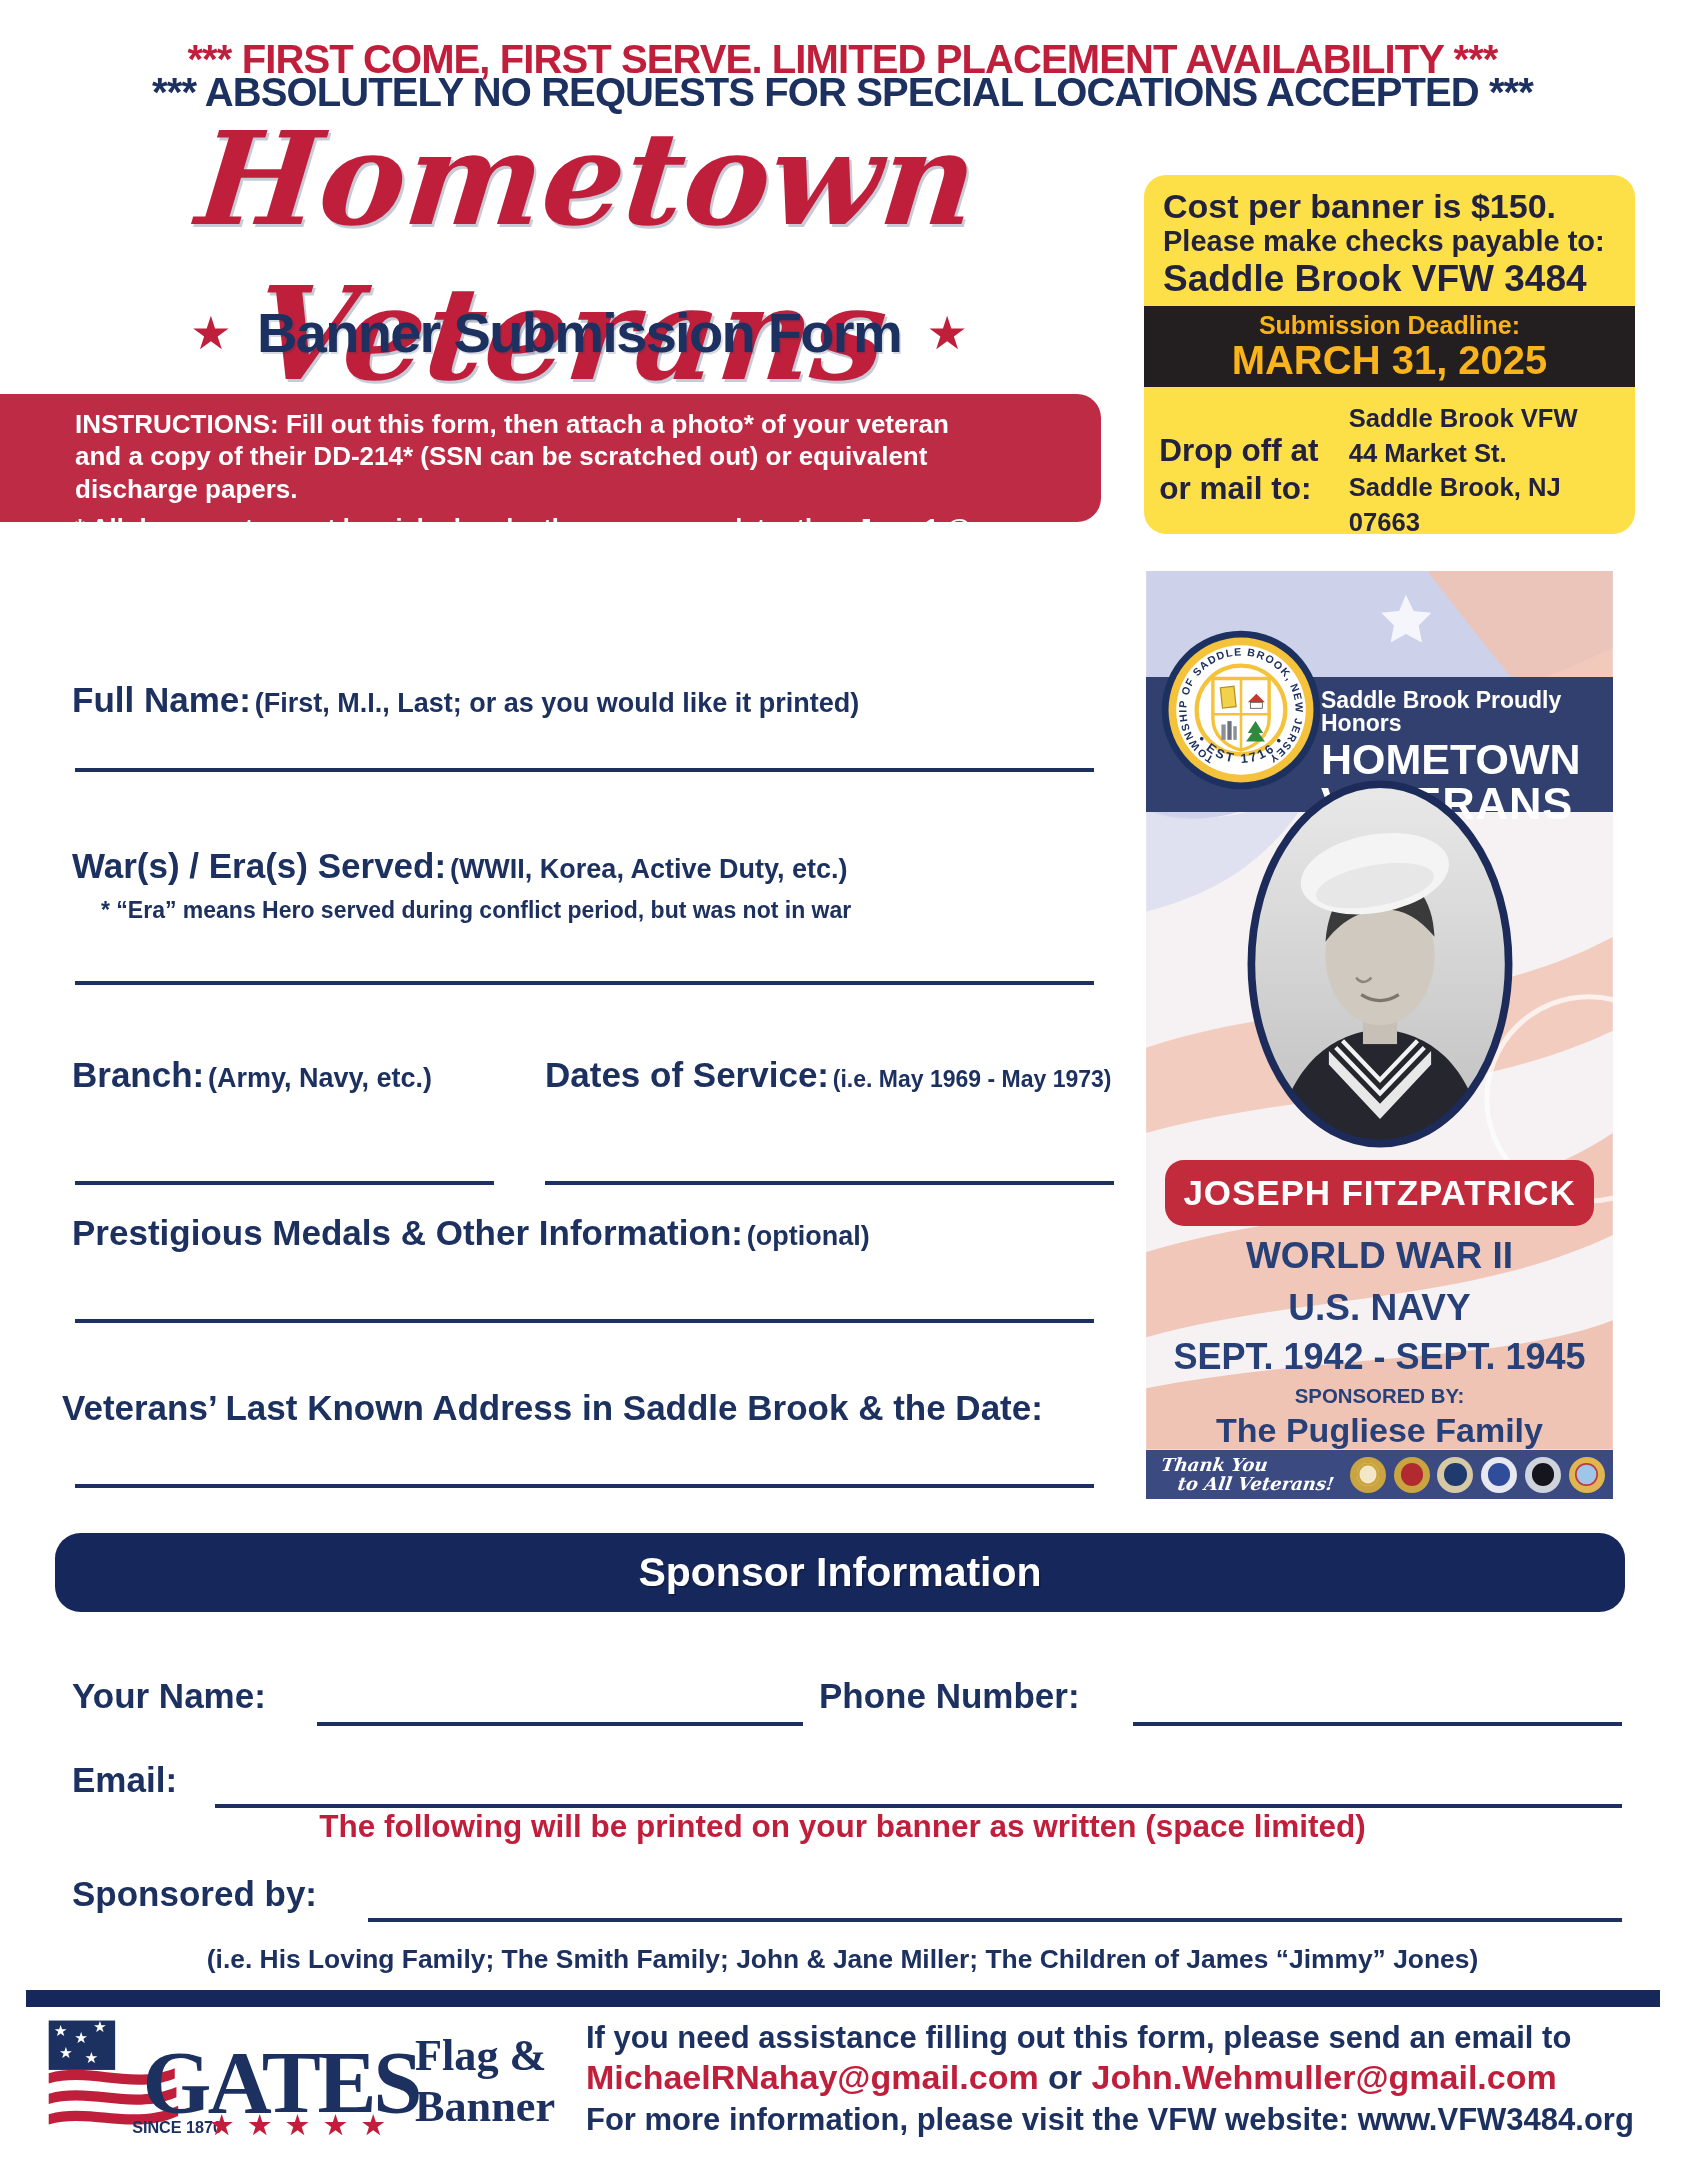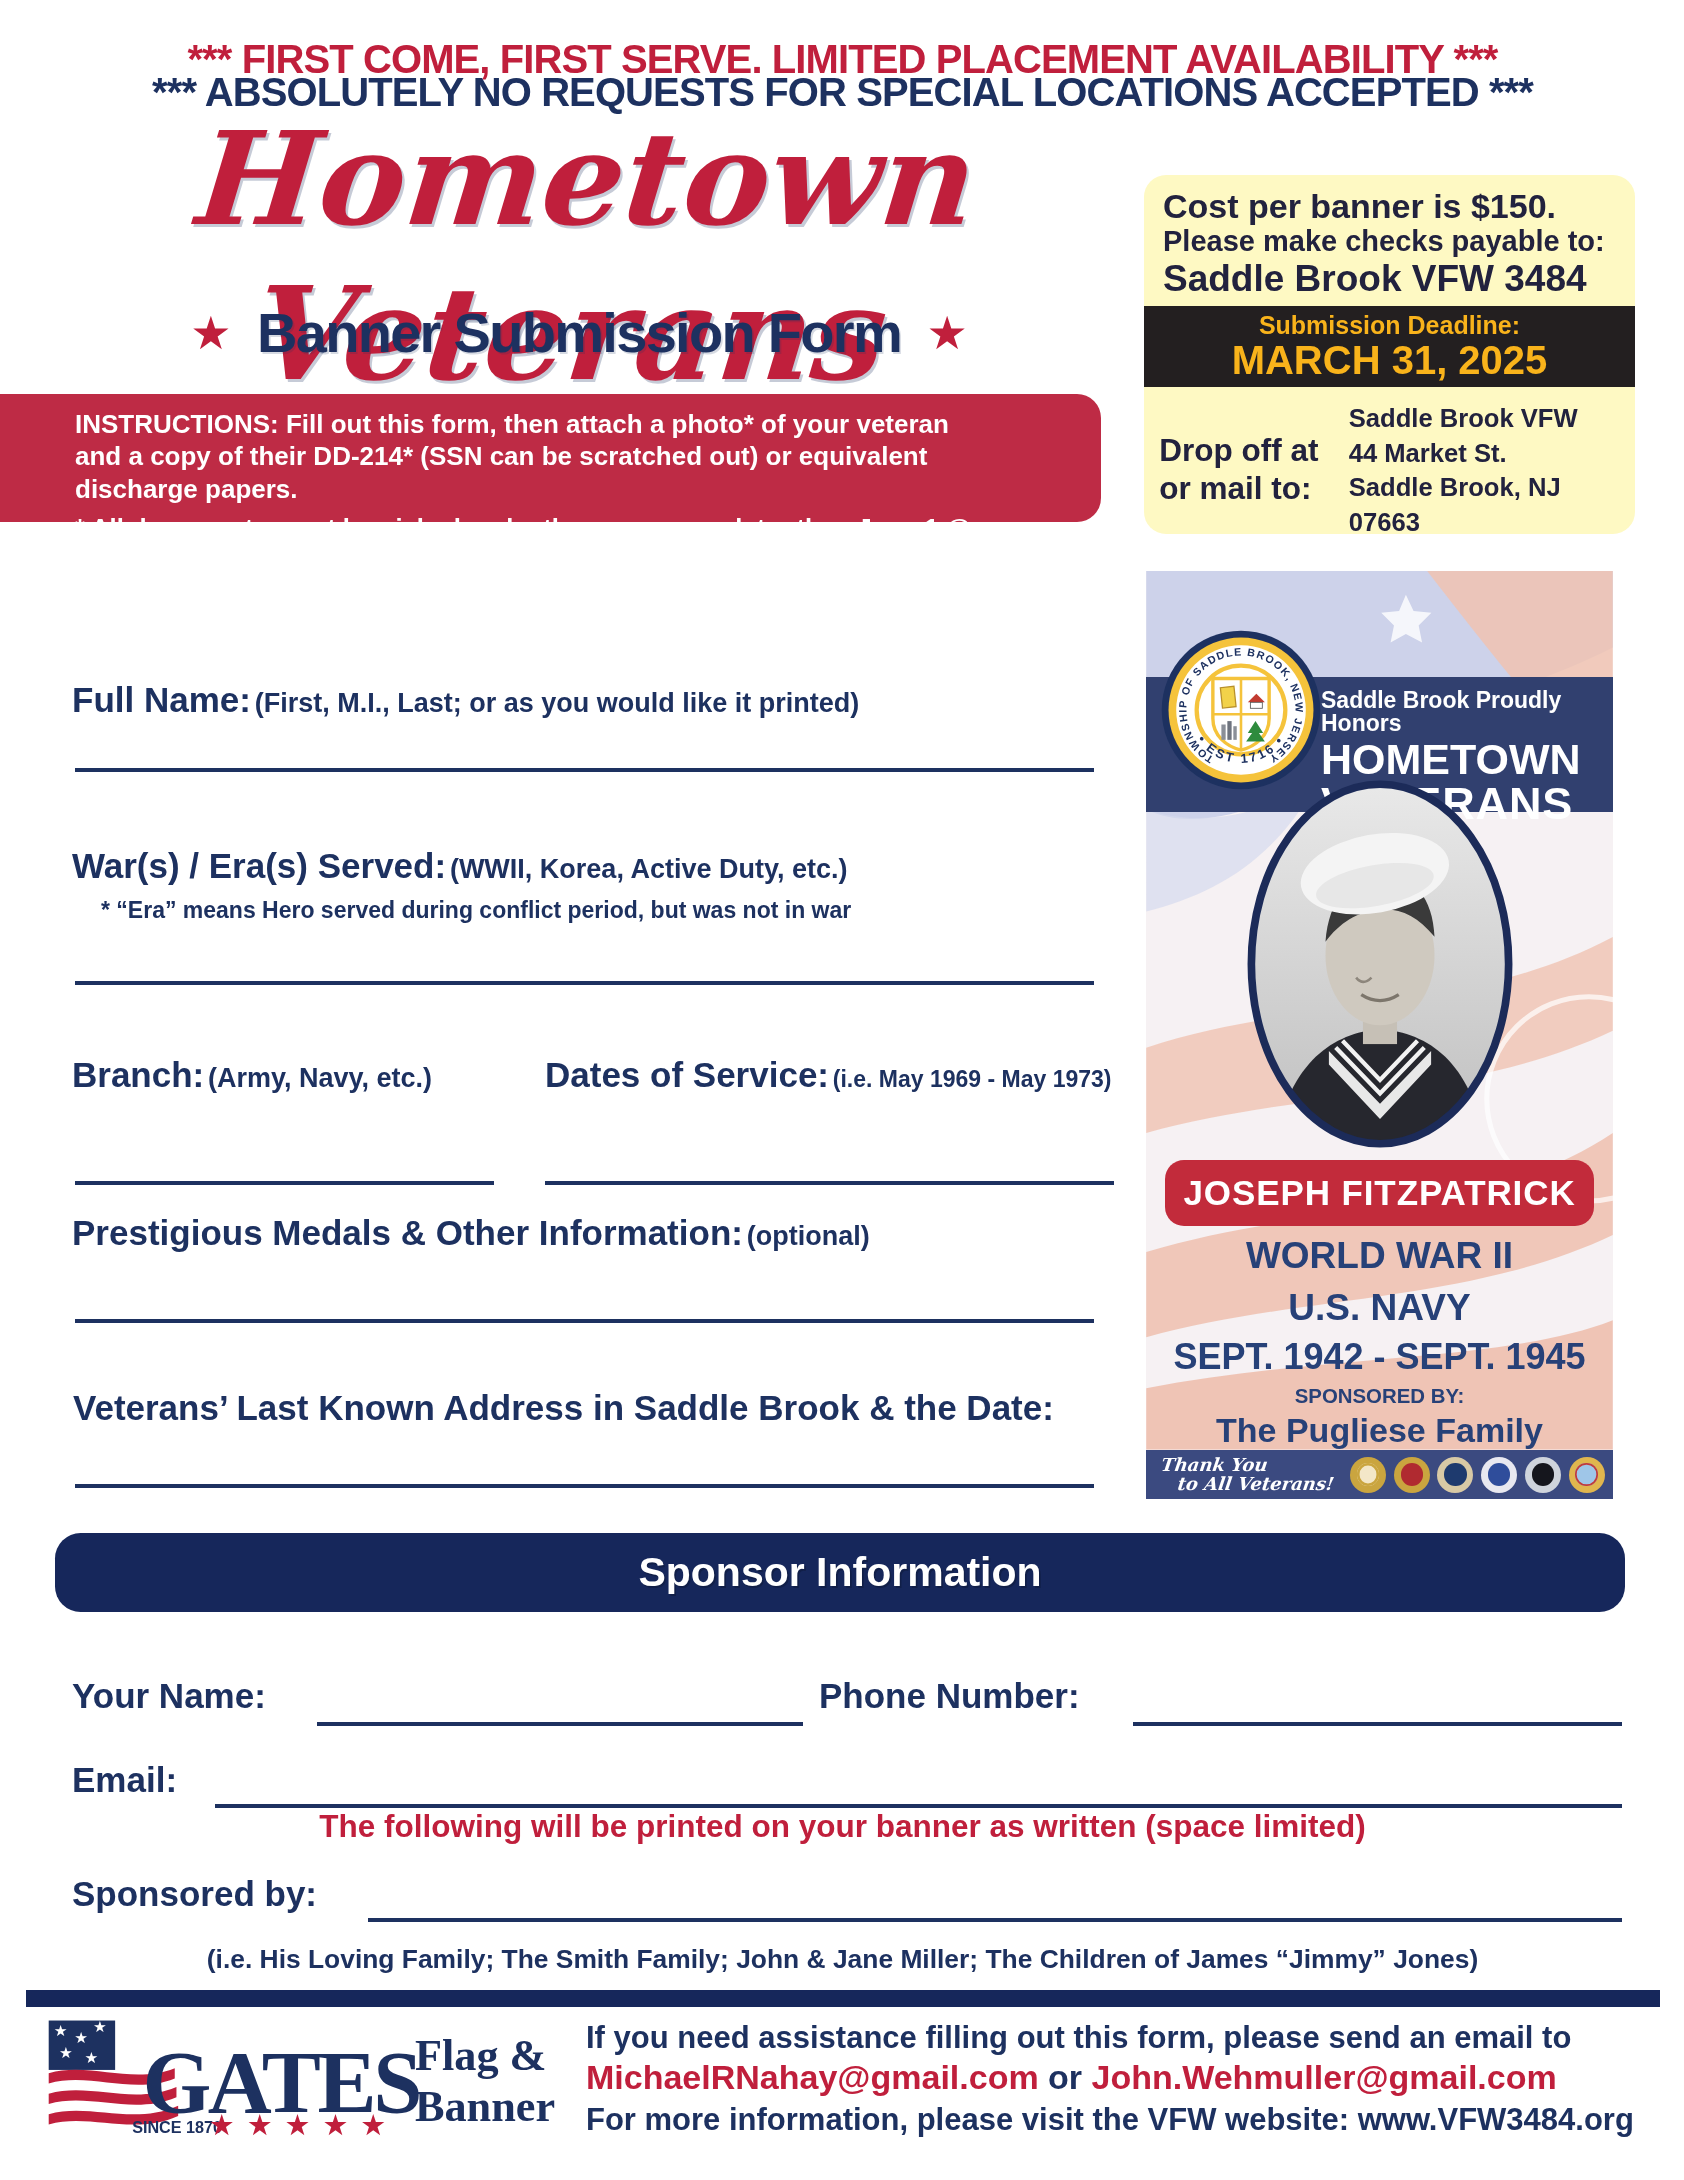--- a/index.html
+++ b/index.html
@@ -12,21 +12,21 @@
   .script-title{top:102px;left:51px;width:1056px;font-family:"DejaVu Serif",serif;font-style:italic;
         font-weight:bold;font-size:129px;color:#c01f3c;transform:skewX(-6deg);
         text-shadow:2.6px 2.6px 0 rgba(29,49,96,.25);line-height:1.2;}
   .sub-title{top:300px;left:51px;width:1056px;display:flex;justify-content:center;align-items:center;gap:25.6px;}
   .sub-title .txt{font-size:56px;font-weight:bold;color:#1d3160;letter-spacing:-1.7px;text-shadow:1.7px 1.7px 0 rgba(29,49,96,.18);}
   .sub-title .star{font-size:46px;color:#c01f3c;}
   .instructions{top:394px;left:0;width:1101px;height:128px;background:#be2b45;border-radius:0 24px 24px 0;
         color:#ffffff;padding:13.6px 128px 0 75px;box-sizing:border-box;}
   .instructions .l1{font-size:26px;font-weight:bold;line-height:1.25;}
   .instructions .l2{font-size:25.6px;font-weight:bold;margin-top:8.5px;}
-  .costbox{top:175px;left:1144px;width:491px;height:359px;background:#fef9c3;border-radius:22px;
+  .costbox{top:175px;left:1144px;width:491px;height:359px;background:#fde047;border-radius:22px;
         display:flex;flex-direction:column;overflow:hidden;color:#22223e;}
   .costbox .top{padding:12px 19px 6.8px 19px;line-height:1.12;}
   .costbox .c1{font-size:34px;font-weight:bold;}
   .costbox .c2{font-size:29px;font-weight:bold;}
   .costbox .c3{font-size:37px;font-weight:bold;}
   .costbox .band{background:#231f20;text-align:center;padding:5.1px 0 6.8px 0;}
   .costbox .band .d1{font-size:25px;font-weight:bold;color:#f9b31b;}
   .costbox .band .d2{font-size:40px;font-weight:bold;color:#f9b31b;line-height:1.02;}
   .costbox .bottom{display:flex;padding:13.6px 12px 0 15.3px;gap:13.6px;align-items:center;}
   .costbox .drop{font-size:31.5px;font-weight:bold;width:186px;line-height:1.2;}
@@ -148,21 +148,21 @@
   </div>
   <div class="abs fline" style="top:1181px;left:75px;width:419px;"></div>
   <div class="abs fline" style="top:1181px;left:545px;width:569px;"></div>
 
   <div class="abs lblrow" style="top:1213px;left:72px;">
     <span class="lbl">Prestigious Medals &amp; Other Information:</span>
     <span class="note">(optional)</span>
   </div>
   <div class="abs fline" style="top:1319px;left:75px;width:1019px;"></div>
 
-  <div class="abs lbl" style="top:1388px;left:73px;">Veterans’ Last Known Address in Saddle Brook &amp; the Date:</div>
+  <div class="abs lbl" style="top:1388px;left:62px;">Veterans’ Last Known Address in Saddle Brook &amp; the Date:</div>
   <div class="abs fline" style="top:1484px;left:75px;width:1019px;"></div>
 
   <div class="abs banner">
     <svg width="467" height="928" viewBox="0 0 548 1090" style="position:absolute;top:0;left:0;">
       <rect width="548" height="1090" fill="#f6f1f3"></rect>
       <path d="M0,0 H548 V90 C430,150 300,170 180,250 C110,295 40,300 0,280 Z" fill="#cdd2ea"></path>
       <path d="M0,280 C60,300 130,290 200,250 C150,340 80,380 0,400 Z" fill="#d6daee" opacity="0.7"></path>
       <path d="M330,0 H548 V260 C470,180 400,90 330,0 Z" fill="#f0c3b2" opacity="0.85"></path>
       <path d="M190,120 l12,26 29,3 -21,20 5,28 -25,-14 -25,14 5,-28 -21,-20 29,-3 Z" fill="#ffffff" opacity="0.9"></path>
       <path d="M60,205 l9,19 21,2 -15,15 4,20 -19,-10 -18,10 4,-20 -15,-15 21,-2 Z" fill="#ffffff" opacity="0.85"></path>

